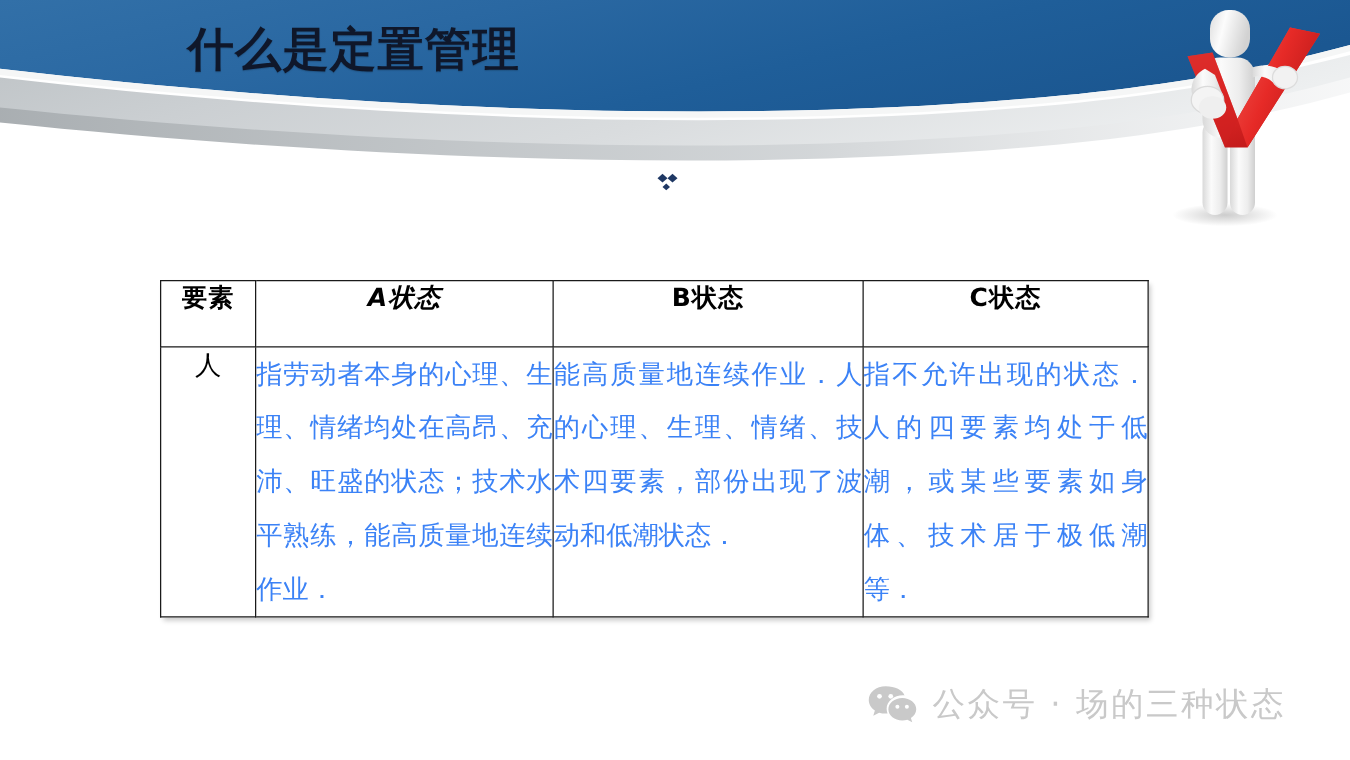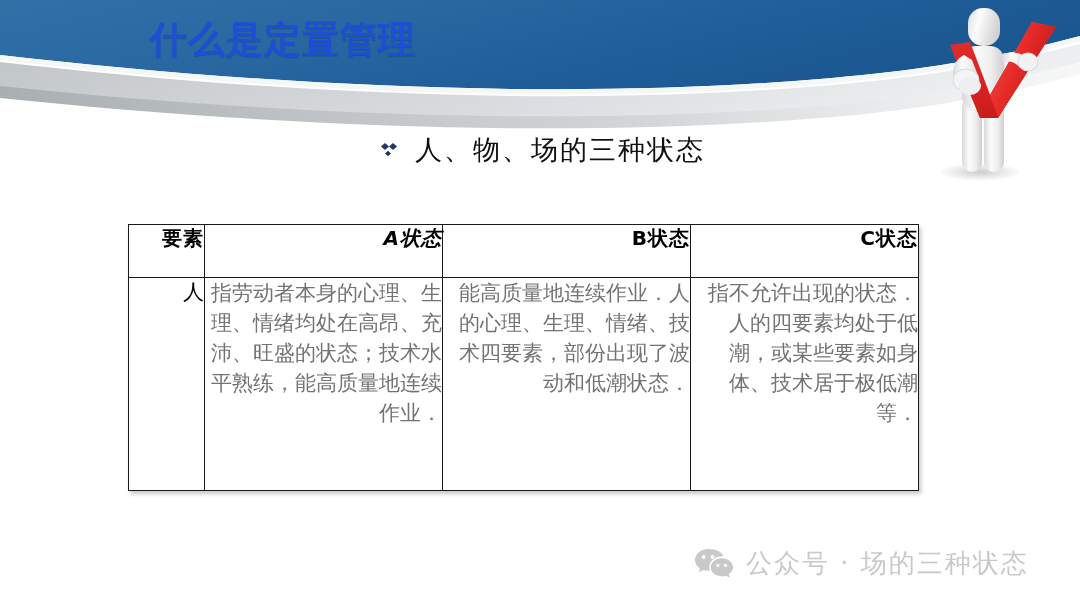--- a/index.html
+++ b/index.html
@@ -34,21 +34,21 @@
     display: block;
   }
   .slide-title {
     position: absolute;
     left: 150px;
     top: 16px;
     width: 420px;
     font-family: "DejaVu Sans", "Liberation Sans", sans-serif;
     font-size: 37px;
     font-weight: bold;
-    color: #1d4ed8;
+    color: #0f172a;
     letter-spacing: 1px;
     line-height: 48px;
     white-space: nowrap;
     text-shadow: 0 1px 1px rgba(0,0,0,0.18);
     z-index: 6;
   }
 
   
   .mascot {
     position: absolute;
@@ -93,21 +93,20 @@
     width: 786px;
     border-collapse: collapse;
     table-layout: fixed;
     background: #ffffff;
     box-shadow: 2px 3px 4px rgba(0,0,0,0.22);
   }
   .state-table td, .state-table th {
     border: 1.5px solid #1a1a1a;
     padding: 0;
     vertical-align: top;
-    text-align: right;
   }
   .th-cell {
     height: 52px;
     text-align: center;
     vertical-align: middle;
     font-family: "DejaVu Sans", "Liberation Sans", sans-serif;
     font-size: 20px;
     font-weight: bold;
     color: #000000;
     letter-spacing: 1px;
@@ -121,22 +120,22 @@
     text-align: center;
     vertical-align: middle;
     font-family: "DejaVu Sans", "Liberation Sans", sans-serif;
     font-size: 21px;
     color: #000000;
   }
   .body-cell {
     padding: 7px 6px 10px 8px;
     font-family: "DejaVu Sans", "Liberation Sans", sans-serif;
     font-size: 21px;
-    line-height: 30px;
-    color: #737373;
+    line-height: 43px;
+    color: #3b82f6;
     text-align: justify;
     text-justify: inter-ideograph;
     letter-spacing: 0px;
     word-break: break-all;
   }
   .body-cell.last-row { height: 212px; }
 
   
   .watermark {
     position: absolute;
@@ -256,21 +255,20 @@
   </svg>
 
   <div class="subtitle-row">
     <svg class="subtitle-bullet" viewBox="0 0 26 26">
       <g fill="#1F3864">
         <path d="M 6,9.5 L 10,6 L 14,9.5 L 10,13 Z"></path>
         <path d="M 14,9.5 L 18,6 L 22,9.5 L 18,13 Z"></path>
         <path d="M 10,16.5 L 13,13.8 L 16,16.5 L 13,19.2 Z"></path>
       </g>
     </svg>
-    <div class="subtitle-text">人、物、场的三种状态</div>
   </div>
 
   <table class="state-table">
     <thead>
       <tr>
         <th class="th-cell col-el">要素</th>
         <th class="th-cell col-a">A状态</th>
         <th class="th-cell col-b">B状态</th>
         <th class="th-cell col-c">C状态</th>
       </tr>

